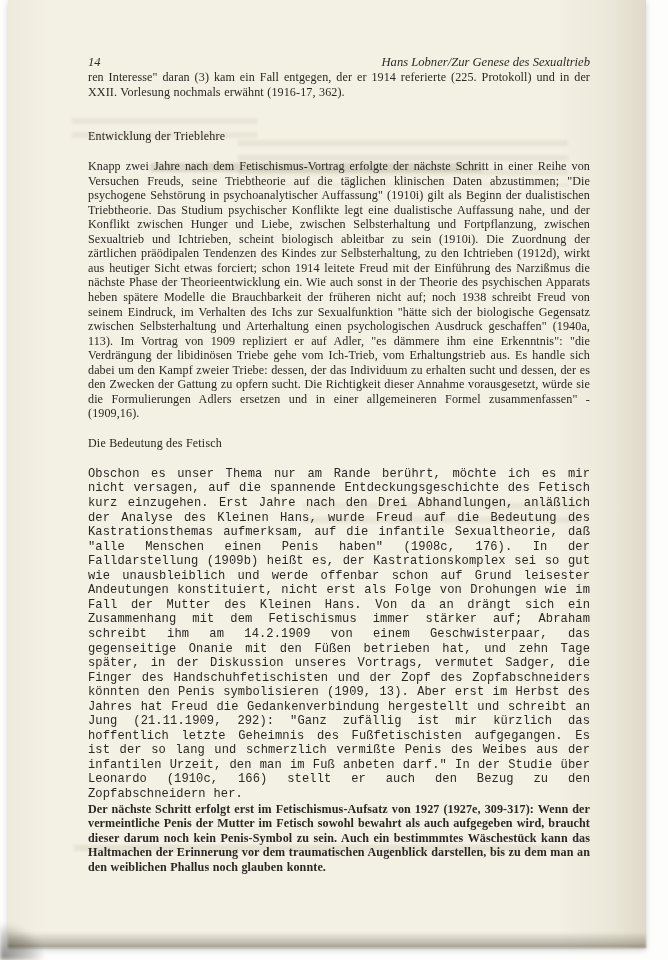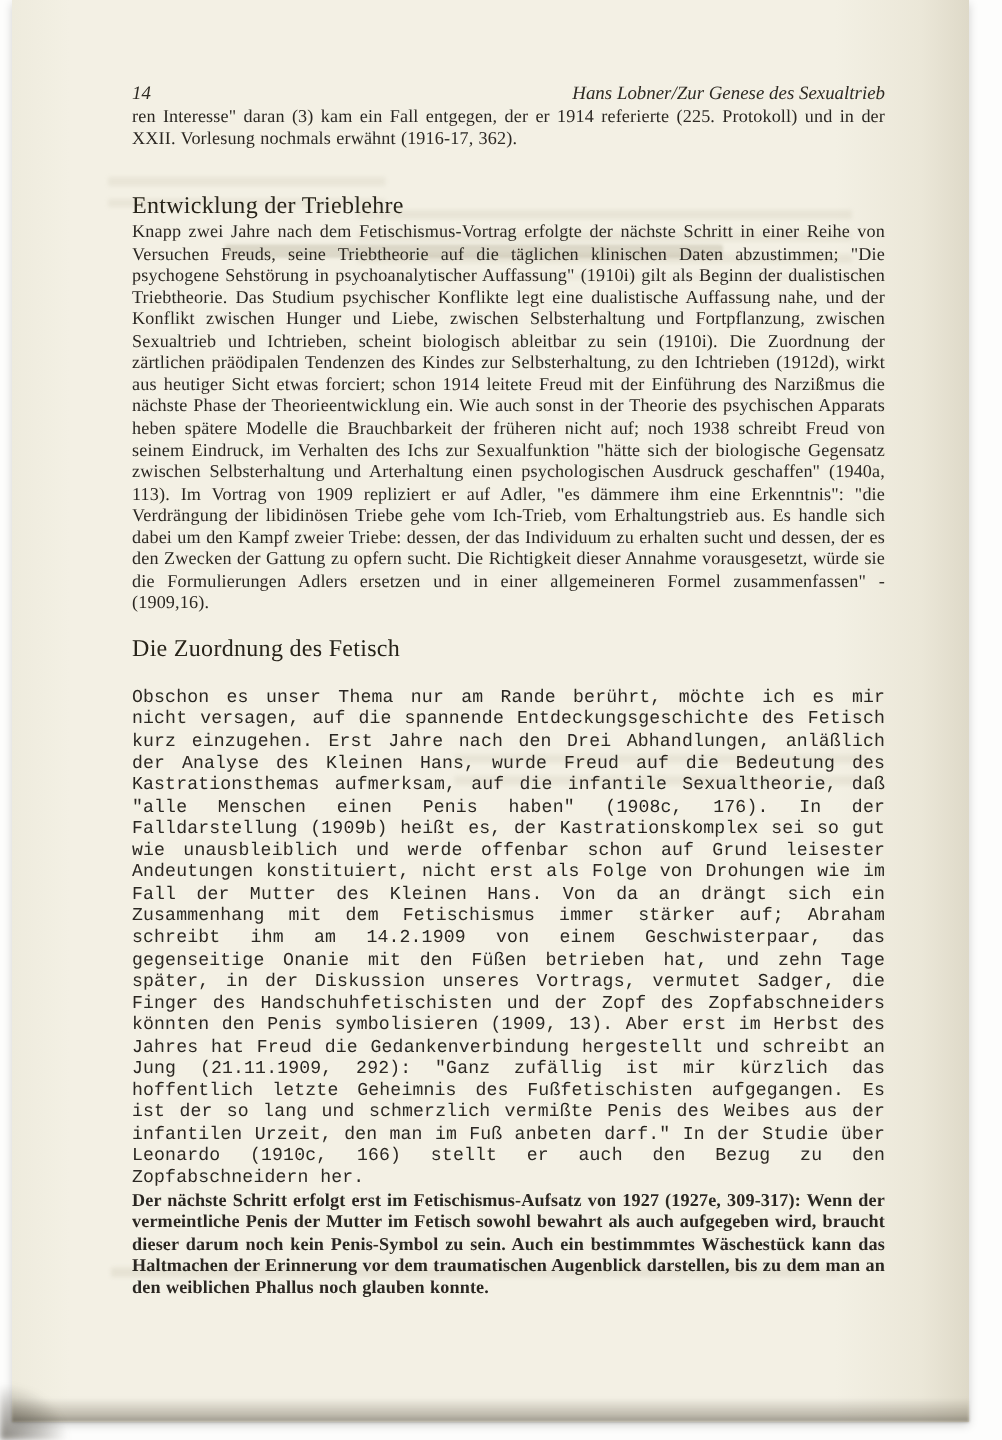--- a/index.html
+++ b/index.html
@@ -62,27 +62,27 @@
     margin: 0;
     font-size: 12.1px;
     line-height: 14.55px;
     text-align: justify;
     letter-spacing: 0.1px;
     word-spacing: 0.03em;
     color: #2b2722;
   }
   h2.sect {
     margin: 0;
-    font-size: 16px;
+    font-size: 12px;
     font-weight: normal;
     letter-spacing: 0.2px;
     color: #272319;
   }
   .h1-slot { margin-top: 30px; }
-  .p1-slot { }
+  .p1-slot { margin-top: 15px; }
   .h2-slot { margin-top: 15px; }
   .p2-slot { margin-top: 16px; font-family: Liberation Mono, monospace; }
   .p3-slot { margin-top: 0; font-weight: bold; }
 
   
   .bleed {
     position: absolute;
     pointer-events: none;
     filter: blur(1.3px);
     opacity: 0.55;
@@ -123,21 +123,21 @@
 
       <div class="h1-slot">
         <h2 class="sect">Entwicklung der Trieblehre</h2>
       </div>
 
       <div class="p1-slot">
         <p class="body" lang="de">Knapp zwei Jahre nach dem Fetischismus-Vortrag erfolgte der nächste Schritt in einer Reihe von Versuchen Freuds, seine Triebtheorie auf die täglichen klinischen Daten abzustimmen; "Die psychogene Sehstörung in psychoanalytischer Auffassung" (1910i) gilt als Beginn der dualistischen Triebtheorie. Das Studium psychischer Konflikte legt eine dualistische Auffassung nahe, und der Konflikt zwischen Hunger und Liebe, zwischen Selbsterhaltung und Fortpflanzung, zwischen Sexualtrieb und Ichtrieben, scheint biologisch ableitbar zu sein (1910i). Die Zuordnung der zärtlichen präödipalen Tendenzen des Kindes zur Selbsterhaltung, zu den Ichtrieben (1912d), wirkt aus heutiger Sicht etwas forciert; schon 1914 leitete Freud mit der Einführung des Narzißmus die nächste Phase der Theorieentwicklung ein. Wie auch sonst in der Theorie des psychischen Apparats heben spätere Modelle die Brauchbarkeit der früheren nicht auf; noch 1938 schreibt Freud von seinem Eindruck, im Verhalten des Ichs zur Sexualfunktion "hätte sich der biologische Gegensatz zwischen Selbsterhaltung und Arterhaltung einen psychologischen Ausdruck geschaffen" (1940a, 113). Im Vortrag von 1909 repliziert er auf Adler, "es dämmere ihm eine Erkenntnis": "die Verdrängung der libidinösen Triebe gehe vom Ich-Trieb, vom Erhaltungstrieb aus. Es handle sich dabei um den Kampf zweier Triebe: dessen, der das Individuum zu erhalten sucht und dessen, der es den Zwecken der Gattung zu opfern sucht. Die Richtigkeit dieser Annahme vorausgesetzt, würde sie die Formulierungen Adlers ersetzen und in einer allgemeineren Formel zusammenfassen" -(1909,16).</p>
       </div>
 
       <div class="h2-slot">
-        <h2 class="sect">Die Zuordnung des Fetisch</h2>
+        <h2 class="sect">Die Bedeutung des Fetisch</h2>
       </div>
 
       <div class="p2-slot">
         <p class="body" lang="de">Obschon es unser Thema nur am Rande berührt, möchte ich es mir nicht versagen, auf die spannende Entdeckungsgeschichte des Fetisch kurz einzugehen. Erst Jahre nach den Drei Abhandlungen, anläßlich der Analyse des Kleinen Hans, wurde Freud auf die Bedeutung des Kastrationsthemas aufmerksam, auf die infantile Sexualtheorie, daß "alle Menschen einen Penis haben" (1908c, 176). In der Falldarstellung (1909b) heißt es, der Kastrationskomplex sei so gut wie unausbleiblich und werde offenbar schon auf Grund leisester Andeutungen konstituiert, nicht erst als Folge von Drohungen wie im Fall der Mutter des Kleinen Hans. Von da an drängt sich ein Zusammenhang mit dem Fetischismus immer stärker auf; Abraham schreibt ihm am 14.2.1909 von einem Geschwisterpaar, das gegenseitige Onanie mit den Füßen betrieben hat, und zehn Tage später, in der Diskussion unseres Vortrags, vermutet Sadger, die Finger des Handschuhfetischisten und der Zopf des Zopfabschneiders könnten den Penis symbolisieren (1909, 13). Aber erst im Herbst des Jahres hat Freud die Gedankenverbindung hergestellt und schreibt an Jung (21.11.1909, 292): "Ganz zufällig ist mir kürzlich das hoffentlich letzte Geheimnis des Fußfetischisten aufgegangen. Es ist der so lang und schmerzlich vermißte Penis des Weibes aus der infantilen Urzeit, den man im Fuß anbeten darf." In der Studie über Leonardo (1910c, 166) stellt er auch den Bezug zu den Zopfabschneidern her.</p>
       </div>
 
       <div class="p3-slot">
         <p class="body" lang="de">Der nächste Schritt erfolgt erst im Fetischismus-Aufsatz von 1927 (1927e, 309-317): Wenn der vermeintliche Penis der Mutter im Fetisch sowohl bewahrt als auch aufgegeben wird, braucht dieser darum noch kein Penis-Symbol zu sein. Auch ein bestimmmtes Wäschestück kann das Haltmachen der Erinnerung vor dem traumatischen Augenblick darstellen, bis zu dem man an den weiblichen Phallus noch glauben konnte.</p>
       </div>
 

